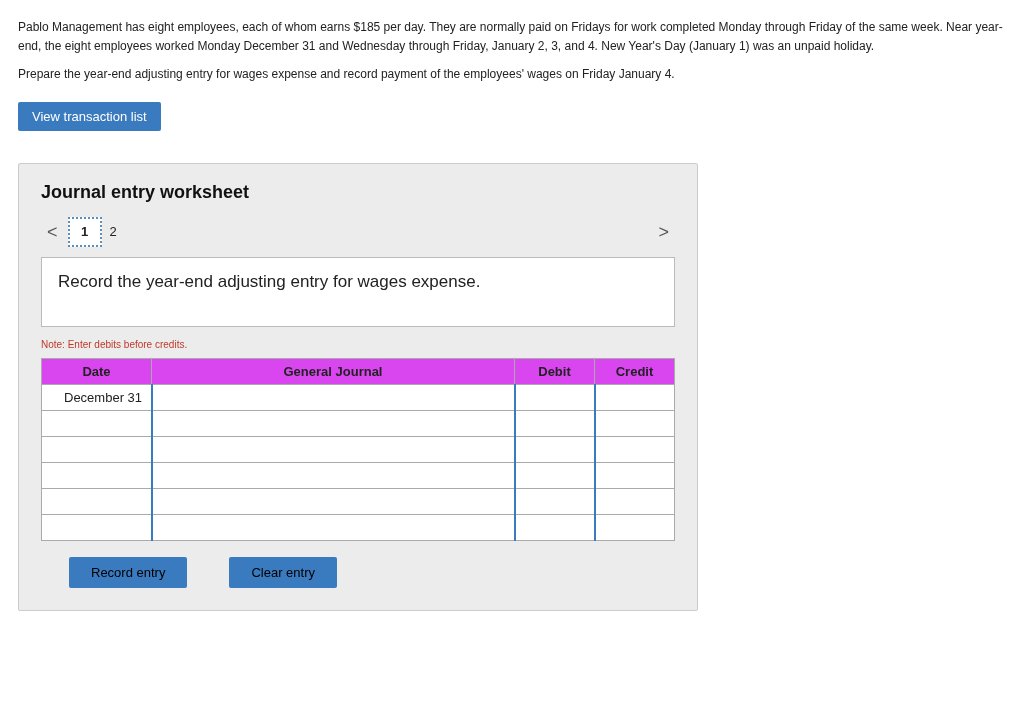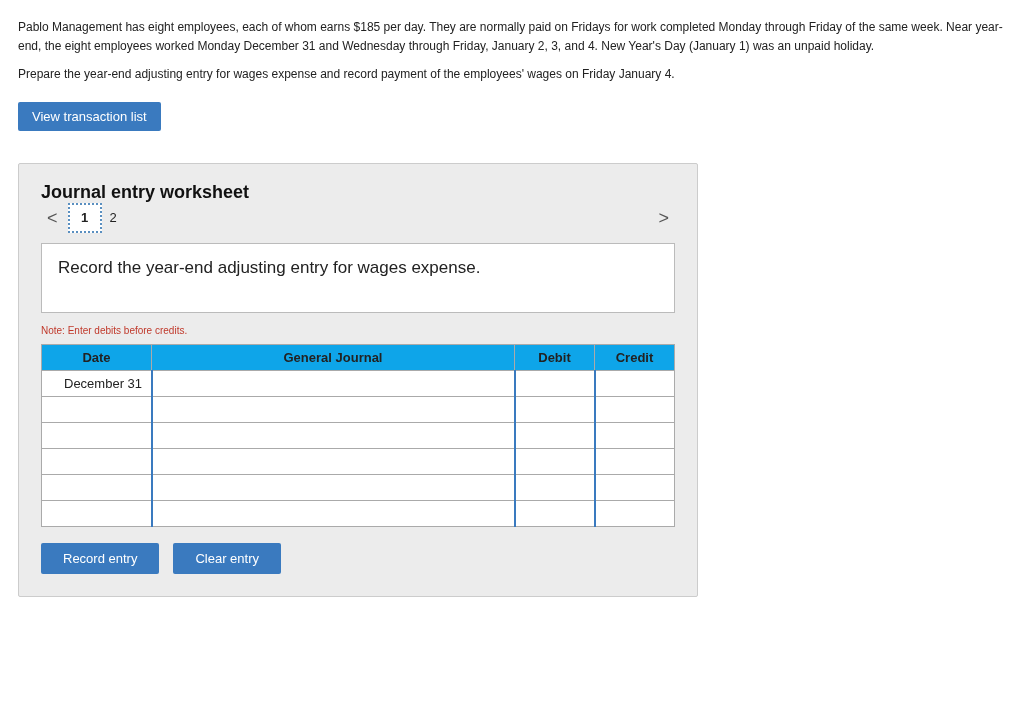--- a/index.html
+++ b/index.html
@@ -33,20 +33,21 @@
     .worksheet-container {
       background: #ececec;
       border: 1px solid #ccc;
       border-radius: 2px;
       padding: 18px 22px 22px 22px;
       max-width: 680px;
     }
     .worksheet-title {
       font-size: 18px;
       font-weight: bold;
+      margin-bottom: 14px;
       color: #111;
     }
     .nav-row {
       display: flex;
       align-items: center;
       margin-bottom: 10px;
       gap: 0;
     }
     .nav-arrow {
       font-size: 18px;
@@ -107,21 +108,21 @@
       margin-bottom: 8px;
     }
 
     .journal-table {
       width: 100%;
       border-collapse: collapse;
       background: #fff;
       font-size: 13px;
     }
     .journal-table thead tr th {
-      background: #0ea5e9;
+      background: #d946ef;
       border: 1px solid #aaa;
       padding: 5px 8px;
       text-align: center;
       font-weight: bold;
     }
     .journal-table thead tr th:first-child {
       width: 110px;
     }
     .journal-table thead tr th:nth-child(2) {
       width: auto;
@@ -154,26 +155,27 @@
     }
 
     .btn-row {
       display: flex;
       align-items: center;
       margin-top: 16px;
       gap: 14px;
     }
     .action-btn {
       background: #3a7abf;
-      color: #ffffff;
+      color: #000000;
       border: none;
       padding: 8px 22px;
       font-size: 13px;
       cursor: pointer;
       border-radius: 2px;
+      margin-left: 28px;
     }
     .view-general-btn {
       margin-left: auto;
       background: #3a7abf;
       color: #fff;
       border: none;
       padding: 8px 18px;
       font-size: 13px;
       cursor: pointer;
       border-radius: 2px;

